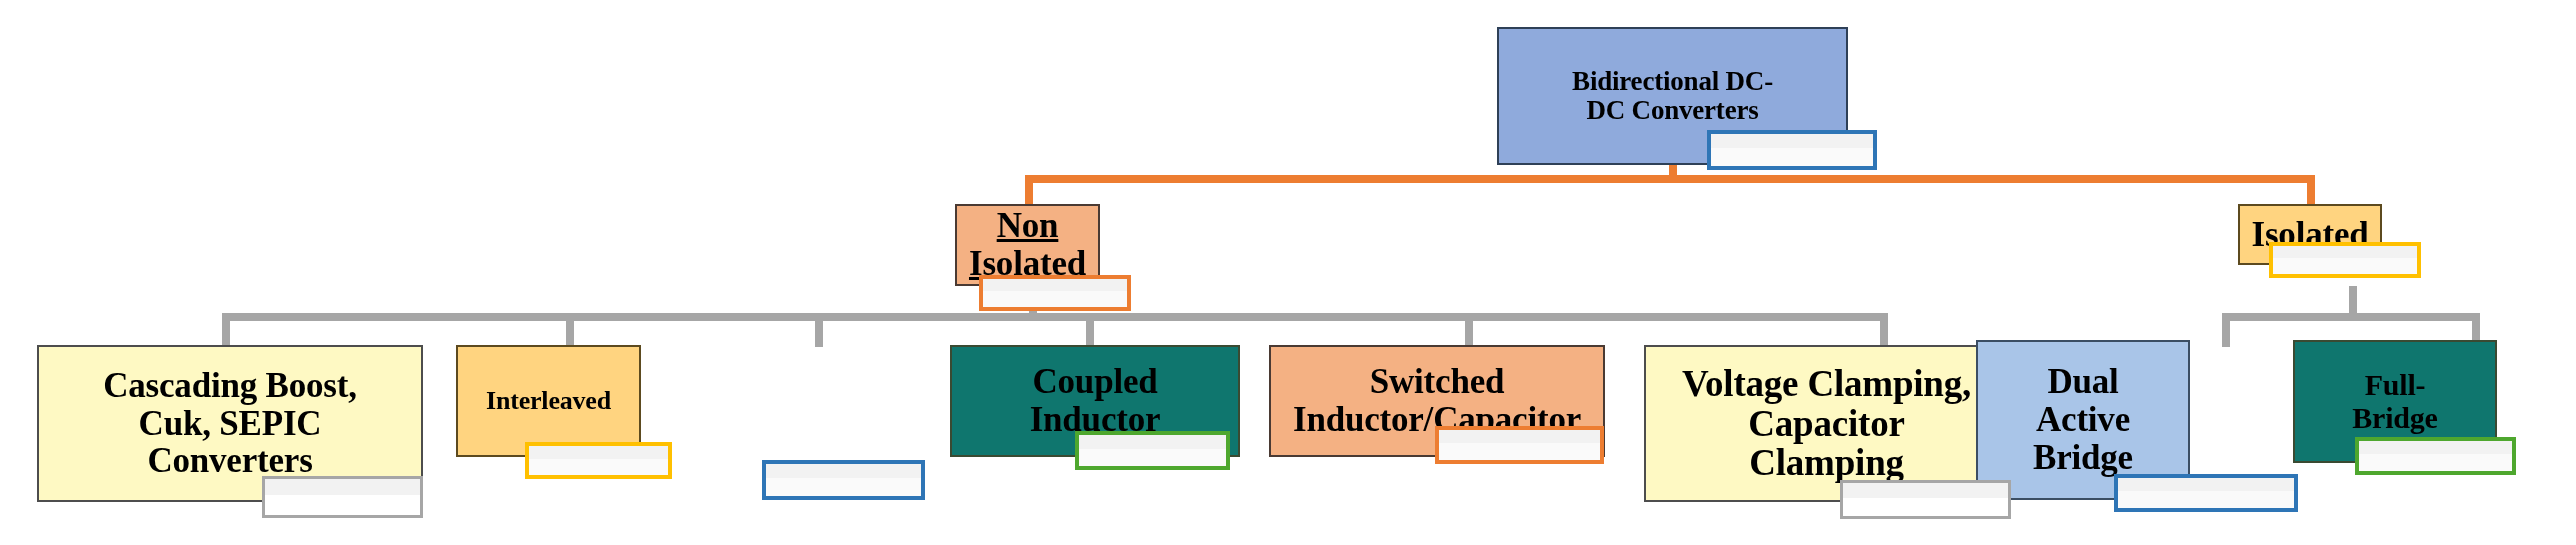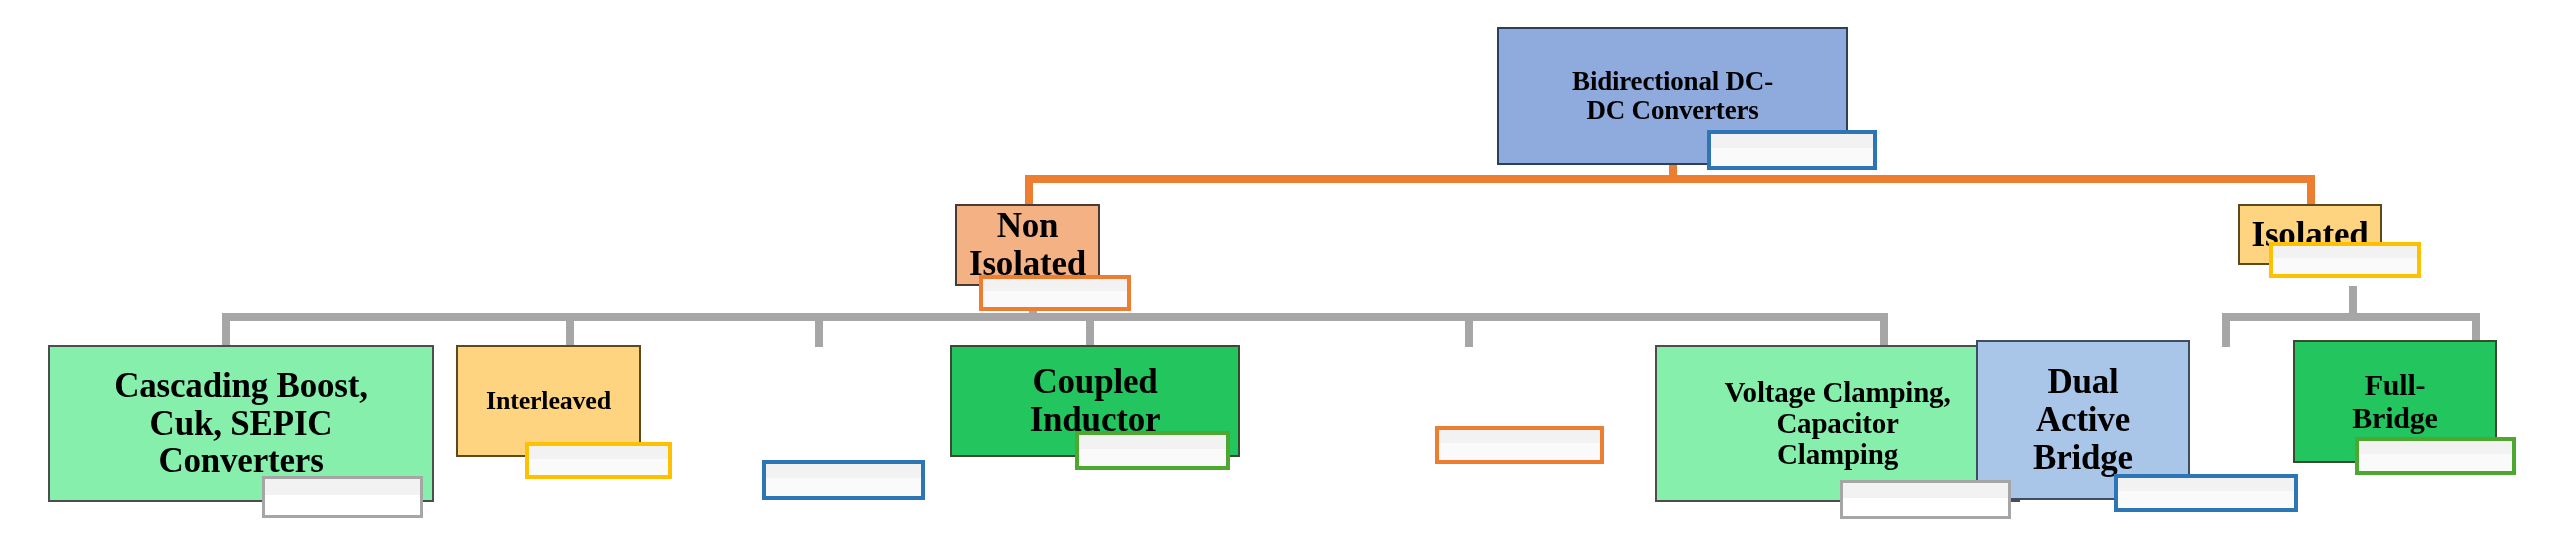--- a/index.html
+++ b/index.html
@@ -63,22 +63,22 @@
     display:block;
     height:44%;
     background:#F2F2F2;
   }
 
   
   .c-blue   {background:#8FAADC;border-color:#2E4057;}
   .c-blue-lt{background:#A9C5E8;border-color:#3B4E63;}
   .c-salmon {background:#F4B183;border-color:#4A3A33;}
   .c-amber  {background:#FFD480;border-color:#5C4A1F;}
-  .c-green  {background:#22c55e;border-color:#3A4A32;}
-  .c-gray   {background:#86efac;border-color:#4D4D4D;margin-left:11px;}
+  .c-green  {background:#0f766e;border-color:#3A4A32;}
+  .c-gray   {background:#fef9c3;border-color:#4D4D4D;}
 
   .b-blue  {border-color:#2E75B6;}
   .b-orange{border-color:#ED7D31;}
   .b-amber {border-color:#FFC000;}
   .b-green {border-color:#4EA72E;}
   .b-gray  {border-color:#A6A6A6;}
 </style>
 </head>
 <body>
 
@@ -107,21 +107,21 @@
   <div class="conn conn-v gray" style="left:2472px;top:313px;height:34px;"></div>
 
   <div class="node c-blue" style="left:1497px;top:27px;width:351px;height:138px;font-size:27px;">
     <span class="lbl">Bidirectional DC-
 DC Converters</span>
   </div>
   <div class="tag b-blue" style="left:1707px;top:130px;width:170px;height:40px;">
       <i></i>
     </div>
 
-  <div class="node c-salmon" style="left:955px;top:204px;width:145px;height:82px;font-size:35px;">
+  <div class="node c-salmon" style="left:955px;top:204px;width:145px;height:82px;font-size:35px;text-decoration:underline;">
     <span class="lbl">Non
 Isolated</span>
   </div>
   <div class="tag b-orange" style="left:979px;top:275px;width:152px;height:36px;">
       <i></i>
     </div>
 
   <div class="node c-amber" style="left:2238px;top:204px;width:144px;height:61px;font-size:35px;">
     <span class="lbl">Isolated</span>
   </div>
@@ -150,25 +150,29 @@
     </div>
 
   <div class="node c-green" style="left: 950px; top: 345px; width: 290px; height: 112px; font-size: 35px;">
     <span class="lbl">Coupled
 Inductor</span>
   </div>
   <div class="tag b-green" style="left: 1075px; top: 431px; width: 155px; height: 39px;">
       <i></i>
     </div>
 
+  <div class="node c-salmon" style="left: 1269px; top: 345px; width: 336px; height: 112px; font-size: 35px;">
+    <span class="lbl">Switched
+Inductor/Capacitor</span>
+  </div>
   <div class="tag b-orange" style="left: 1435px; top: 426px; width: 169px; height: 38px;">
       <i></i>
     </div>
 
-  <div class="node c-gray" style="left: 1644px; top: 345px; width: 365px; height: 157px; font-size: 29px; text-align: center;">
+  <div class="node c-gray" style="left: 1644px; top: 345px; width: 365px; height: 157px; font-size: 37px; text-align: center;">
     <span class="lbl">Voltage Clamping,
 Capacitor
 Clamping</span>
   </div>
   <div class="tag plain b-gray" style="left: 1840px; top: 480px; width: 171px; height: 39px;">
       <i></i>
     </div>
 
   <div class="node c-blue-lt" style="left: 1976px; top: 340px; width: 214px; height: 160px; font-size: 35px;">
     <span class="lbl">Dual

